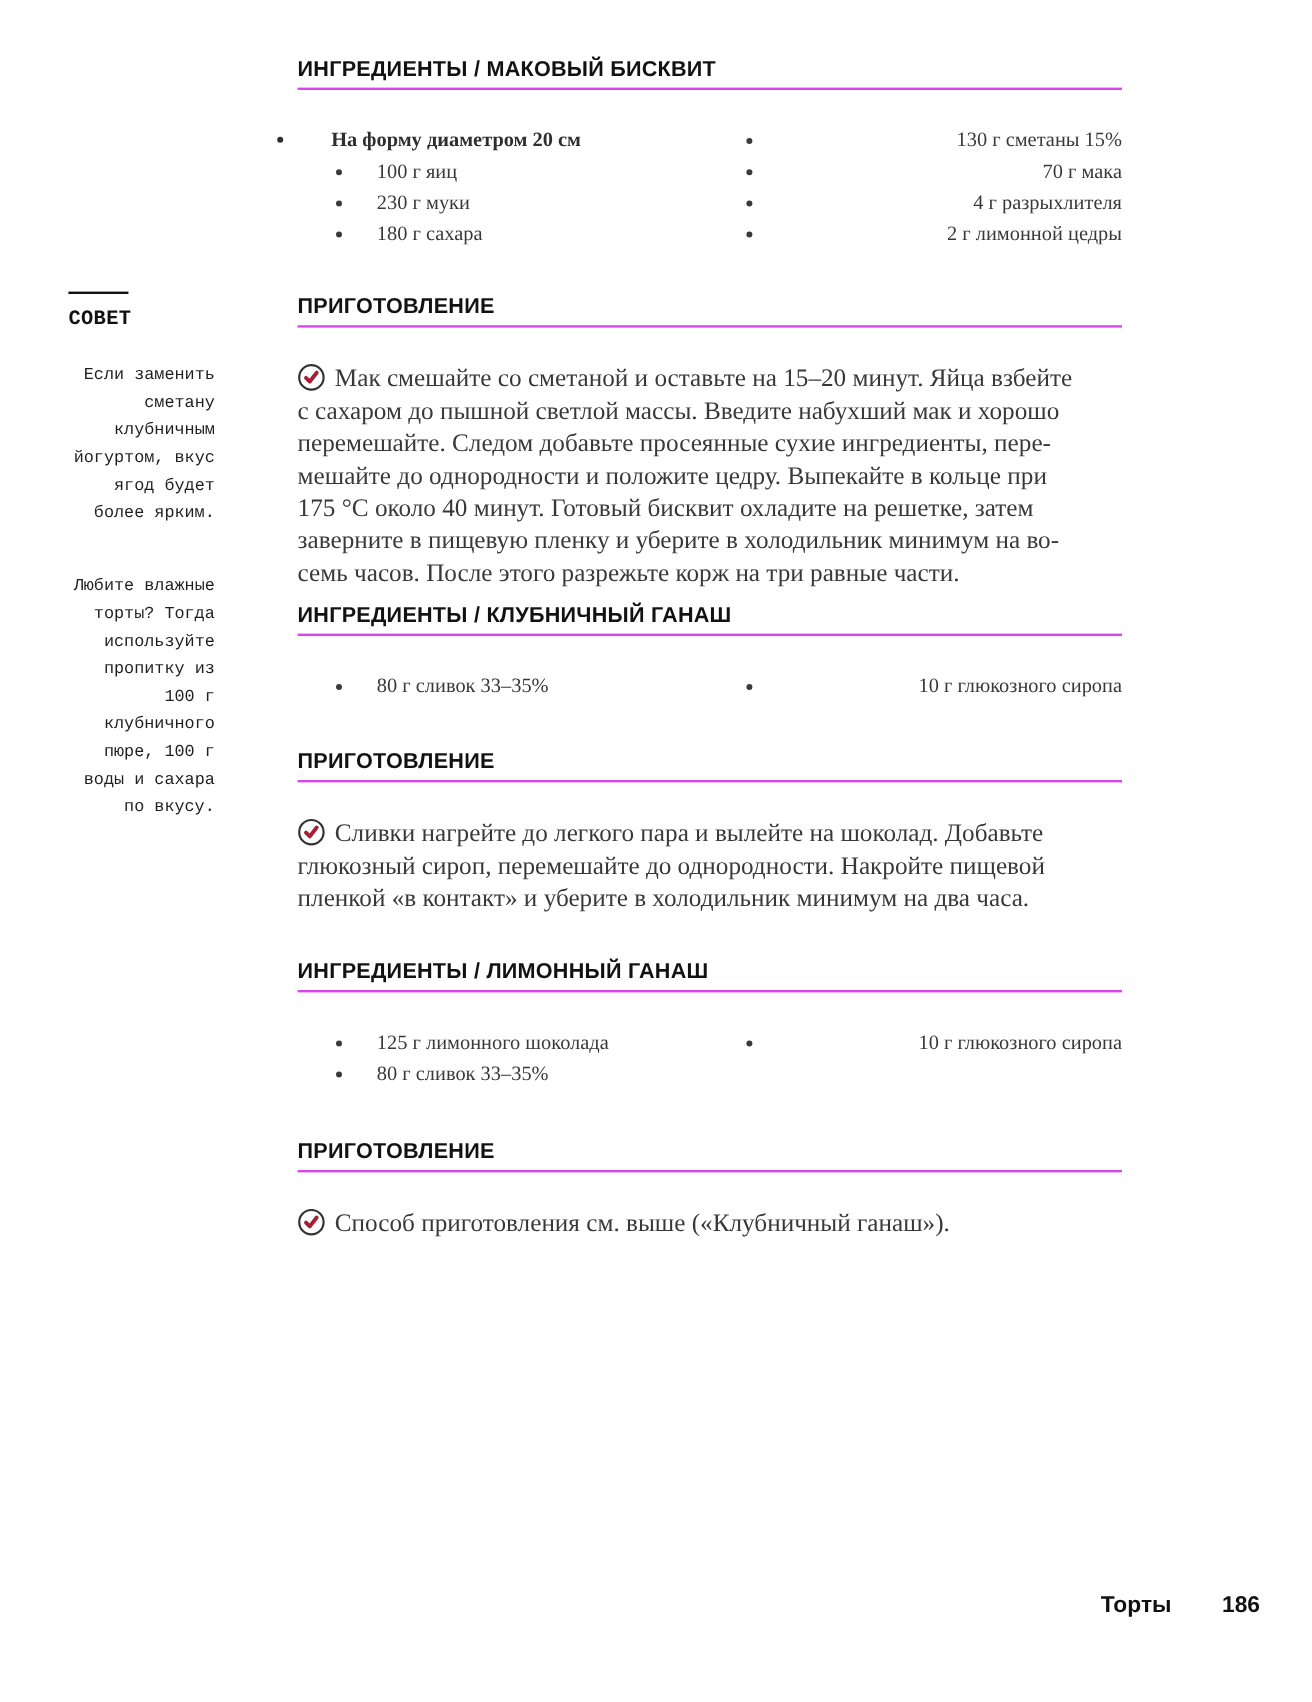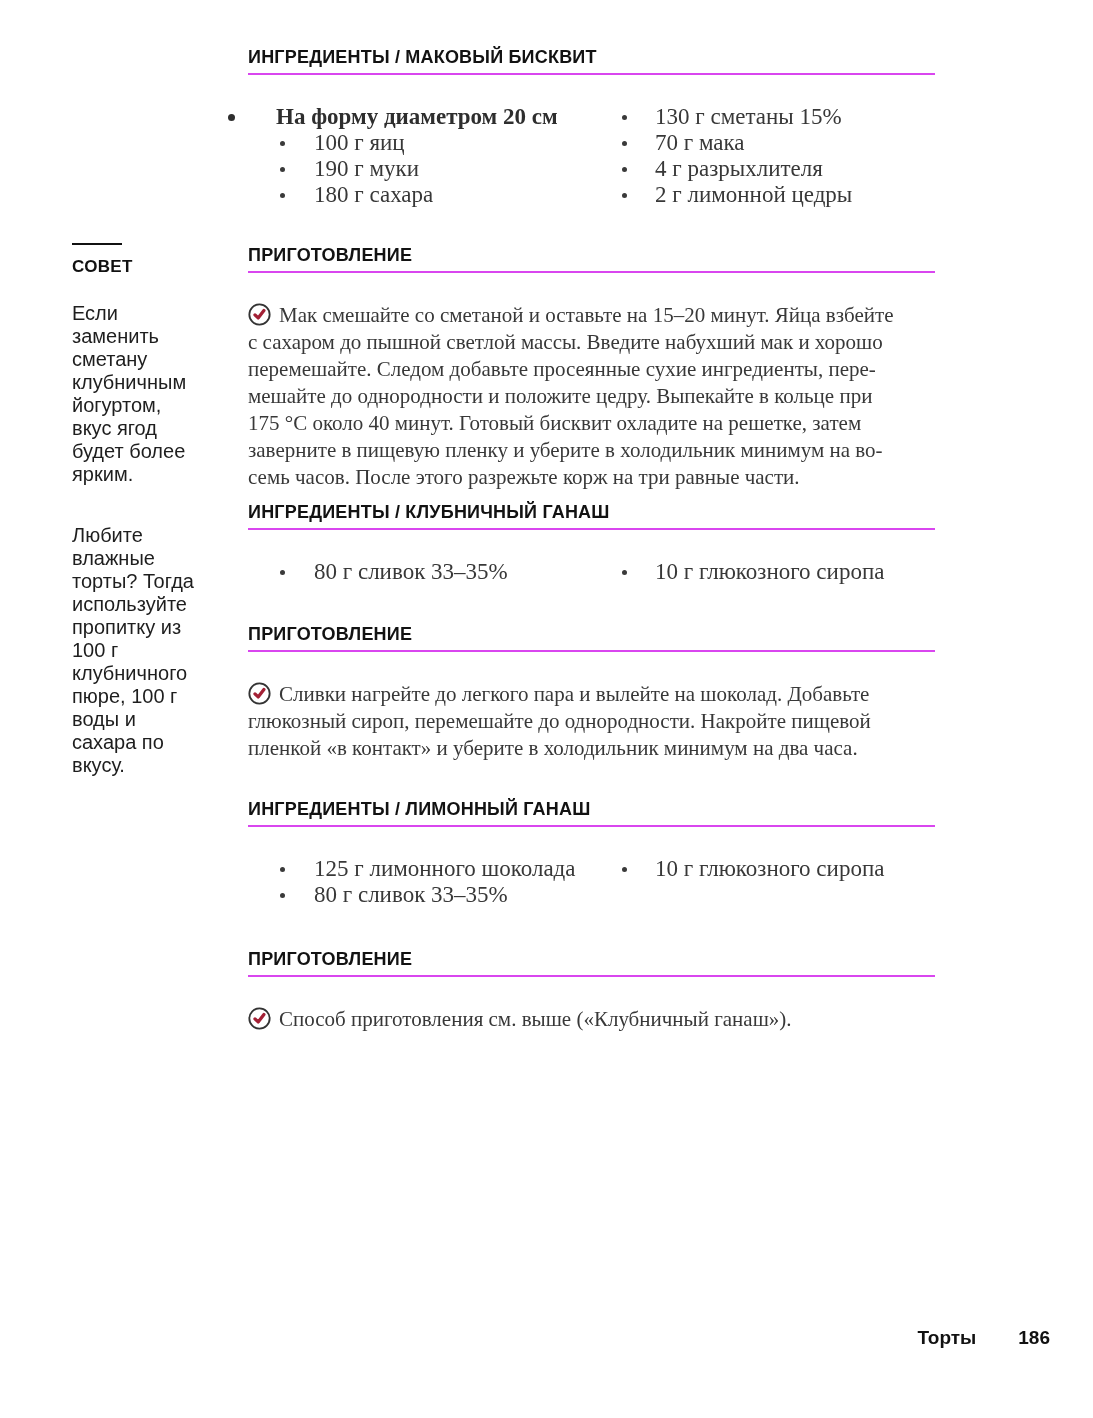--- a/index.html
+++ b/index.html
@@ -37,36 +37,36 @@
   .mt-h2 { margin-top:38px; }
   .mt-h3 { margin-top:12px; }
   .mt-h4 { margin-top:40px; }
   .mt-h5 { margin-top:38px; }
   .mt-h6 { margin-top:42px; }
 
   .ingredients {
     display:flex;
     margin-top:29px;
     font-family:"Liberation Serif", serif;
-    font-size:23px; line-height:26px;
+    font-size:17px; line-height:26px;
     color:#383838;
   }
   .ing-col-left { width:372px; flex:0 0 372px; }
   .ing-col-right { flex:1; }
   .ing-note {
     font-weight:bold;
     color:#2e2e2e;
     padding-left:28px;
   }
   .ing-item {
     position:relative;
     padding-left:66px;
     list-style:none;
   }
-  .ing-col-right .ing-item { padding-left:35px; }
+  .ing-col-right .ing-item { padding-left:35px;text-align:right; }
   .ing-item::before {
     content:"";
     position:absolute;
     left:32px; top:11px;
     width:5px; height:5px;
     border-radius:50%;
     background:#3a3a3a;
   }
   .ing-col-right .ing-item::before { left:2px; }
 
@@ -79,35 +79,36 @@
   .step-text { white-space:pre-line; }
   .check-icon {
     display:inline-block;
     width:23px; height:23px;
     margin-right:8px;
     vertical-align:-4px;
   }
 
   
   .sidebar {
-    position:absolute; left:72px; top:243px; width:122px;
-    font-family:Liberation Sans, sans-serif;
+    position:absolute; left:57px; top:243px; width:122px;
+    font-family:Liberation Mono, monospace;
     color:#1c1c1c;
   }
   .sidebar-rule { width:50px; height:2px; background:#111; }
   .sidebar-label {
     margin-top:13px;
     font-weight:bold;
     font-size:17px; line-height:18px;
     letter-spacing:0.3px;
     color:#111;
   }
   .sidebar-tip {
-    font-size:20px; line-height:23px;
+    font-size:14px; line-height:23px;
     color:#1e1e1e;
+    text-align:right;
   }
   .tip-1 { margin-top:26px; }
   .tip-2 { margin-top:38px; }
 
   
   .footer {
     position:absolute; top:1327px; right:43px;
     display:flex; gap:42px; align-items:center;
     font-family:"Liberation Sans", sans-serif;
     font-weight:bold;
@@ -128,21 +129,21 @@
   </aside>
 
   <main class="main">
 
 
     <h2 class="section-header mt-h1">ИНГРЕДИЕНТЫ / МАКОВЫЙ БИСКВИТ</h2>
     <div class="ingredients">
       <ul class="ing-col-left">
         <li class="ing-note">На форму диаметром 20 см</li>
         <li class="ing-item">100 г яиц</li>
-        <li class="ing-item">190 г муки</li>
+        <li class="ing-item">230 г муки</li>
         <li class="ing-item">180 г сахара</li>
       </ul>
       <ul class="ing-col-right">
         <li class="ing-item">130 г сметаны 15%</li>
         <li class="ing-item">70 г мака</li>
         <li class="ing-item">4 г разрыхлителя</li>
         <li class="ing-item">2 г лимонной цедры</li>
       </ul>
     </div>
 

